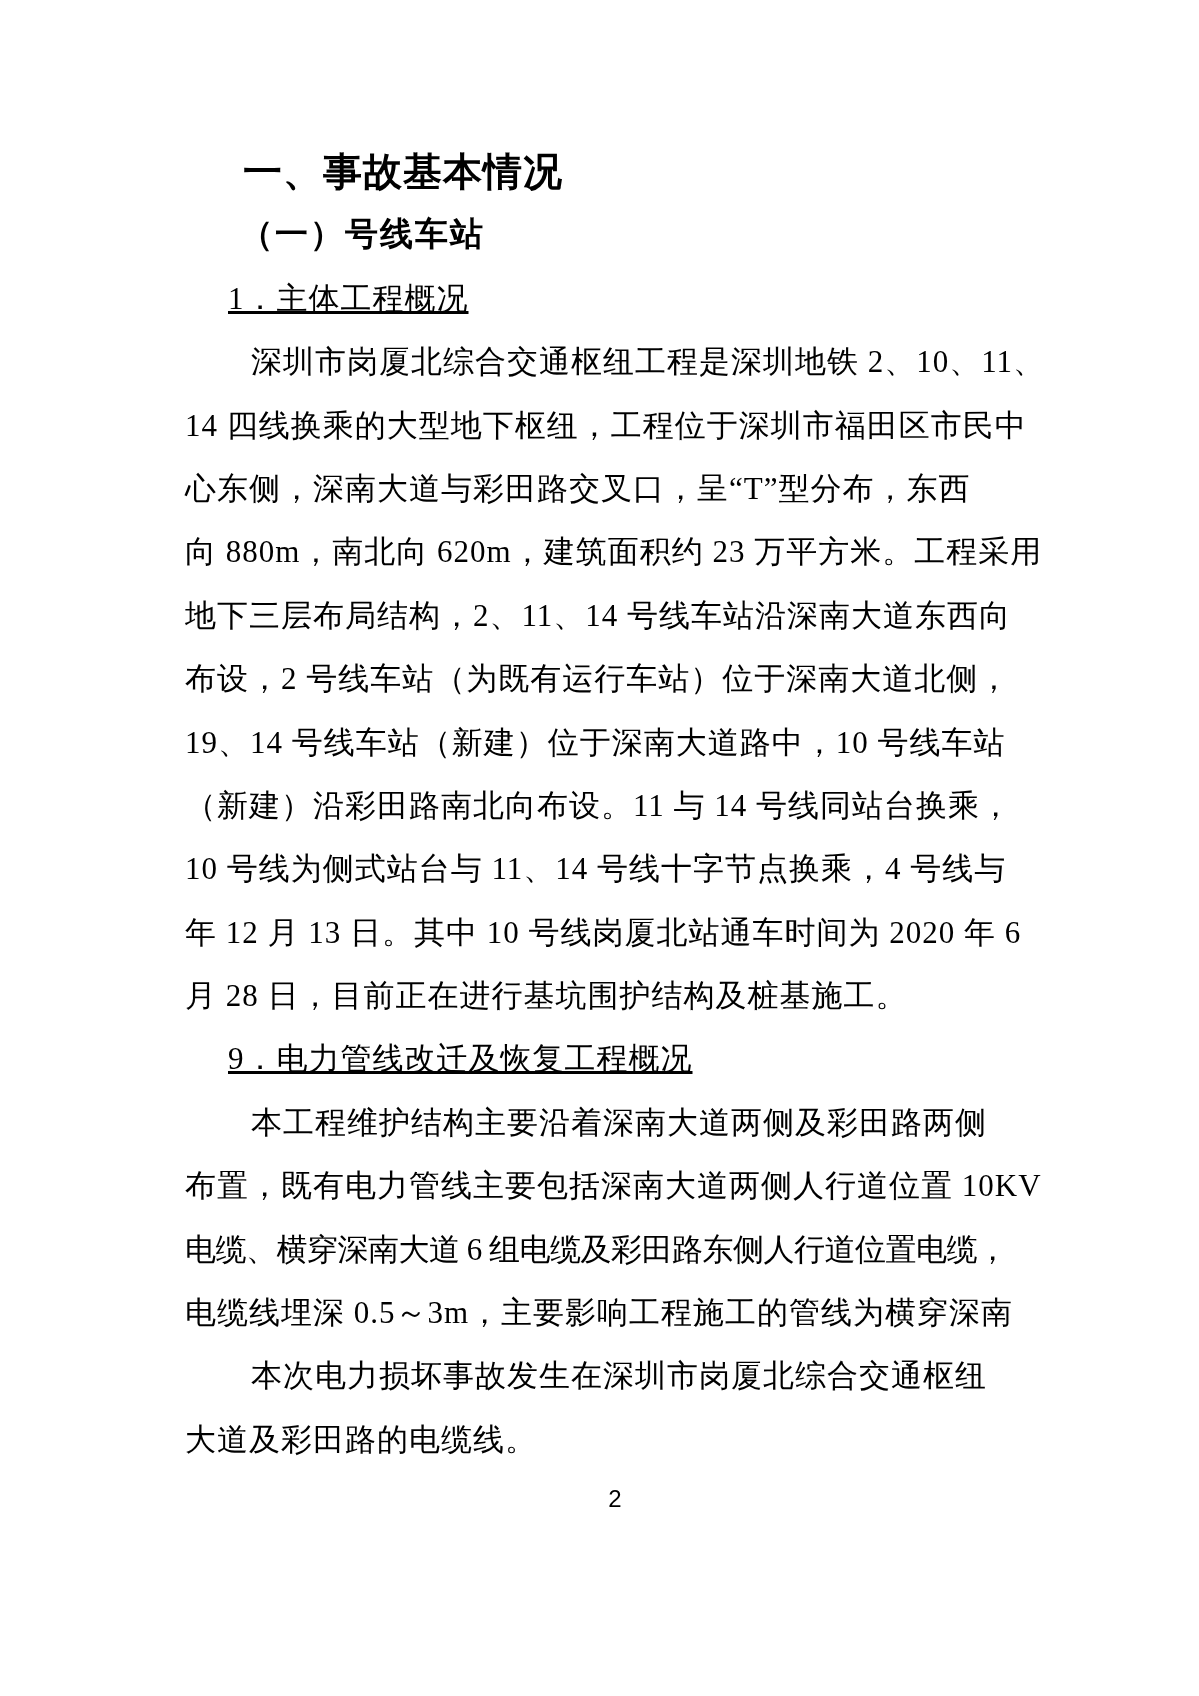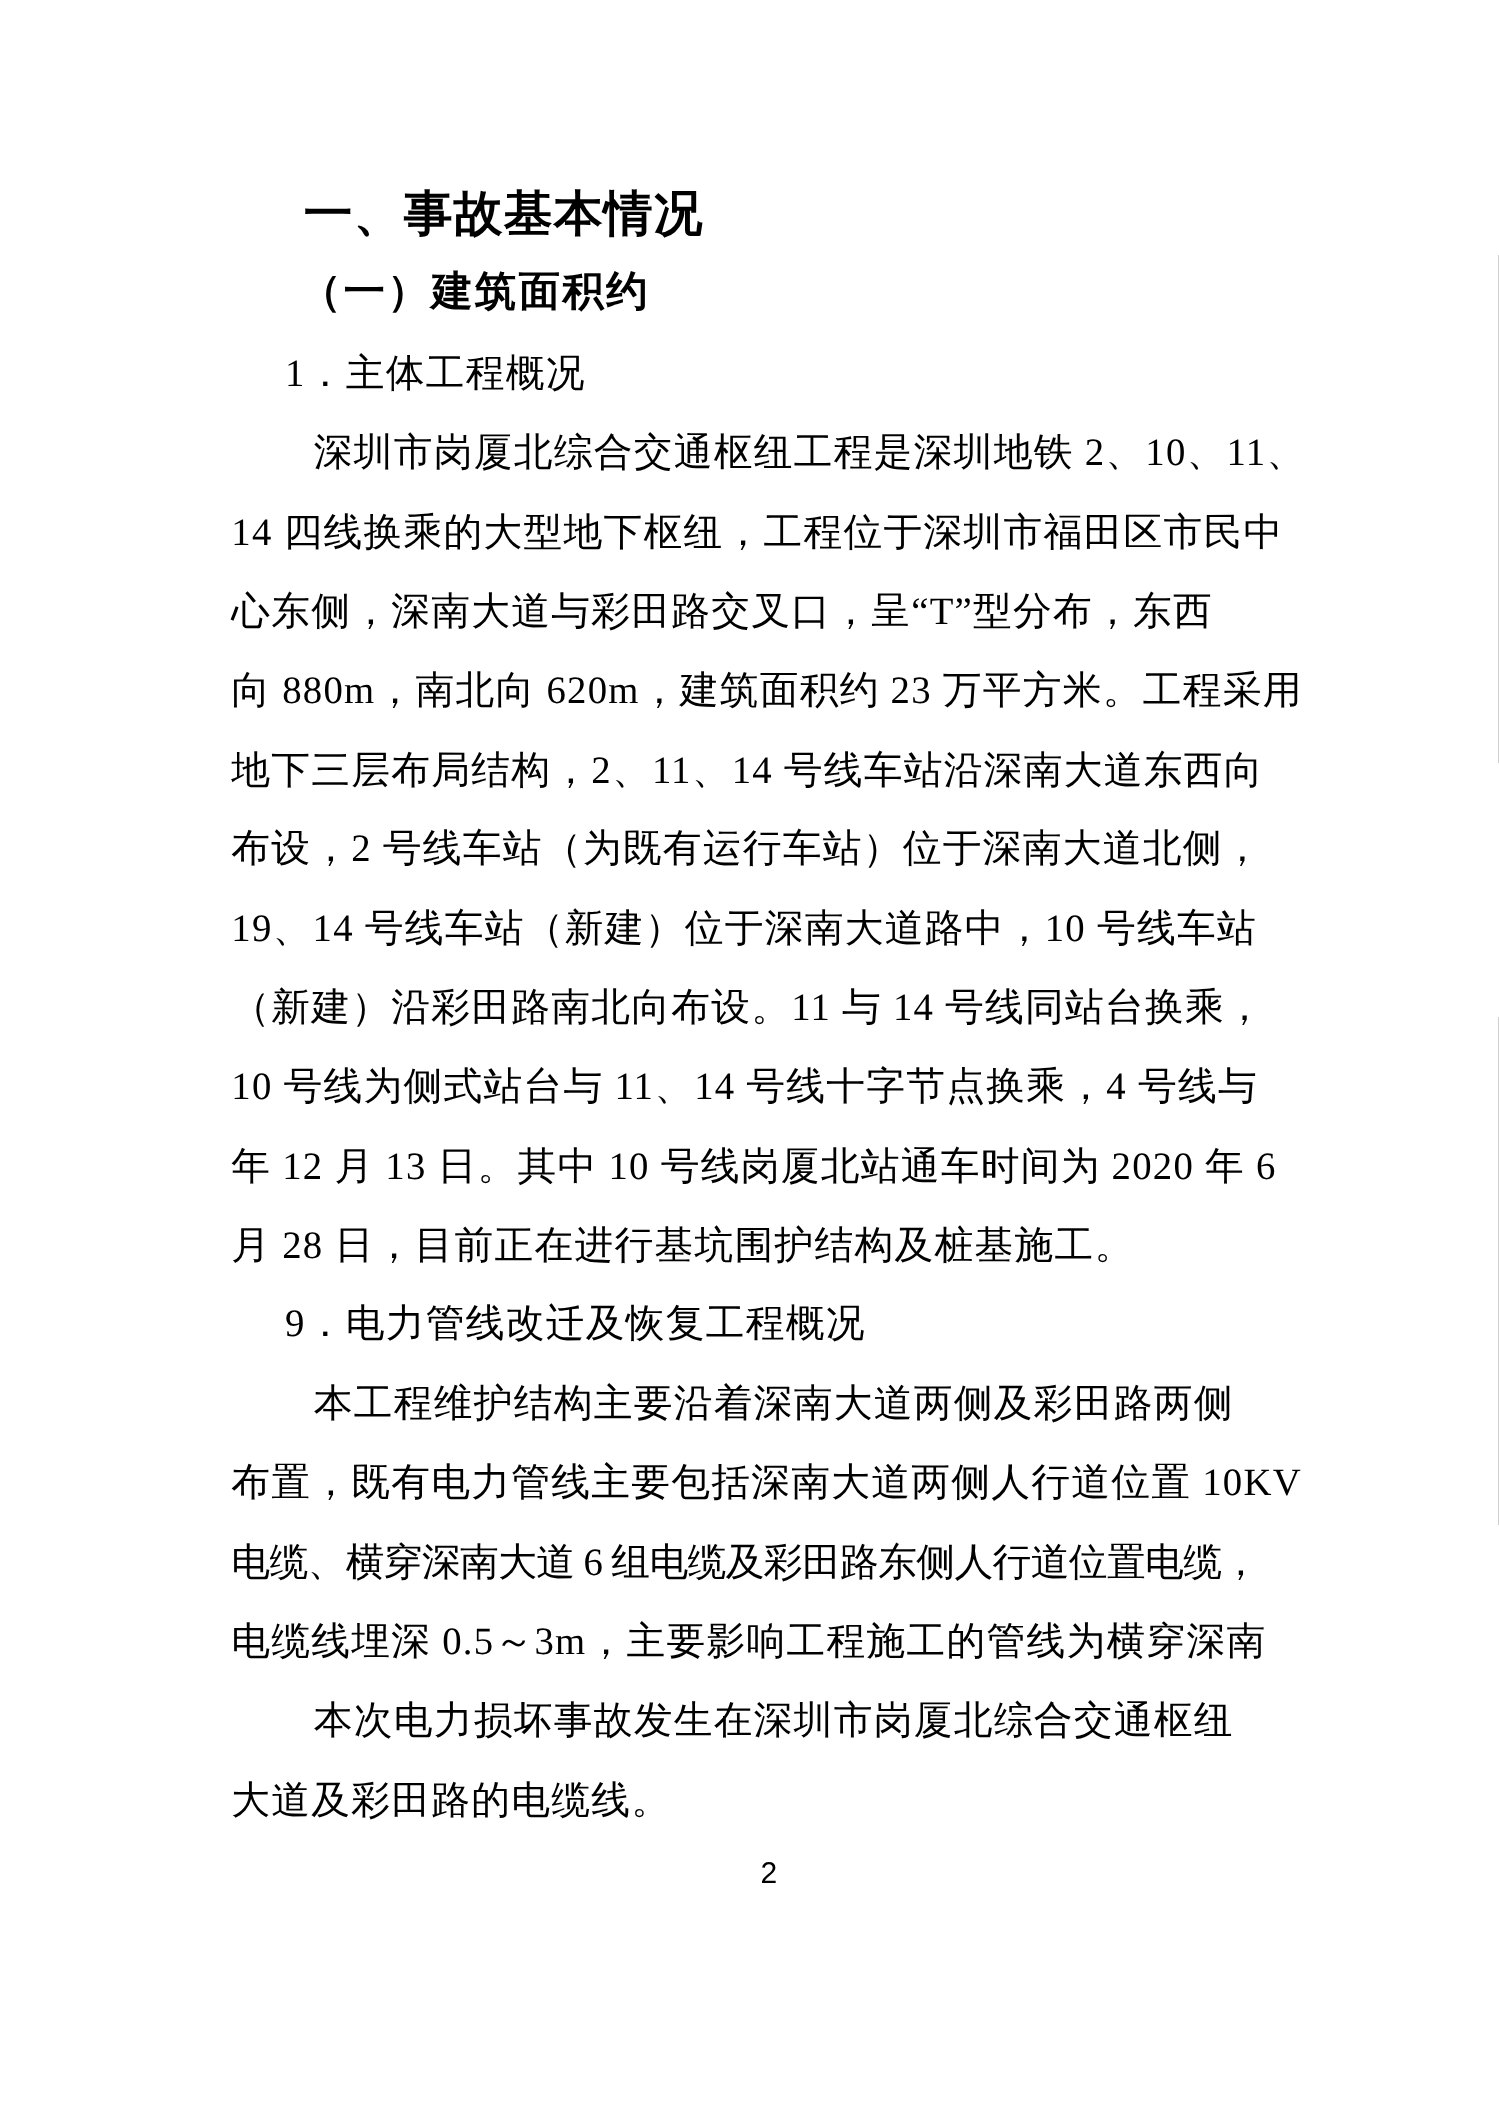--- a/index.html
+++ b/index.html
@@ -37,20 +37,21 @@
     padding-left: 58px;
   }
   .line.h2 {
     font-weight: 700;
     font-size: 33px;
     letter-spacing: 2px;
     padding-left: 55px;
   }
   .line.h3 {
     padding-left: 43px;
+    text-decoration: underline;
   }
   .line.first {
     text-indent: 66px;
   }
   .line.tight {
     letter-spacing: -0.5px;
   }
   .pagenum {
     height: 56px;
     line-height: 56px;
@@ -59,21 +60,21 @@
     letter-spacing: 0;
     font-family: "Liberation Sans", "DejaVu Sans", sans-serif;
   }
 </style>
 </head>
 <body>
 
 <div class="page">
   <div class="content">
     <div class="line h1">一、事故基本情况</div>
-    <div class="line h2">（一）建筑面积约</div>
+    <div class="line h2">（一）号线车站</div>
     <div class="line h3">1．主体工程概况</div>
     <div class="line first">深圳市岗厦北综合交通枢纽工程是深圳地铁 2、10、11、</div>
     <div class="line">14 四线换乘的大型地下枢纽，工程位于深圳市福田区市民中</div>
     <div class="line">心东侧，深南大道与彩田路交叉口，呈“T”型分布，东西</div>
     <div class="line">向 880m，南北向 620m，建筑面积约 23 万平方米。工程采用</div>
     <div class="line">地下三层布局结构，2、11、14 号线车站沿深南大道东西向</div>
     <div class="line">布设，2 号线车站（为既有运行车站）位于深南大道北侧，</div>
     <div class="line">19、14 号线车站（新建）位于深南大道路中，10 号线车站</div>
     <div class="line">（新建）沿彩田路南北向布设。11 与 14 号线同站台换乘，</div>
     <div class="line">10 号线为侧式站台与 11、14 号线十字节点换乘，4 号线与</div>

